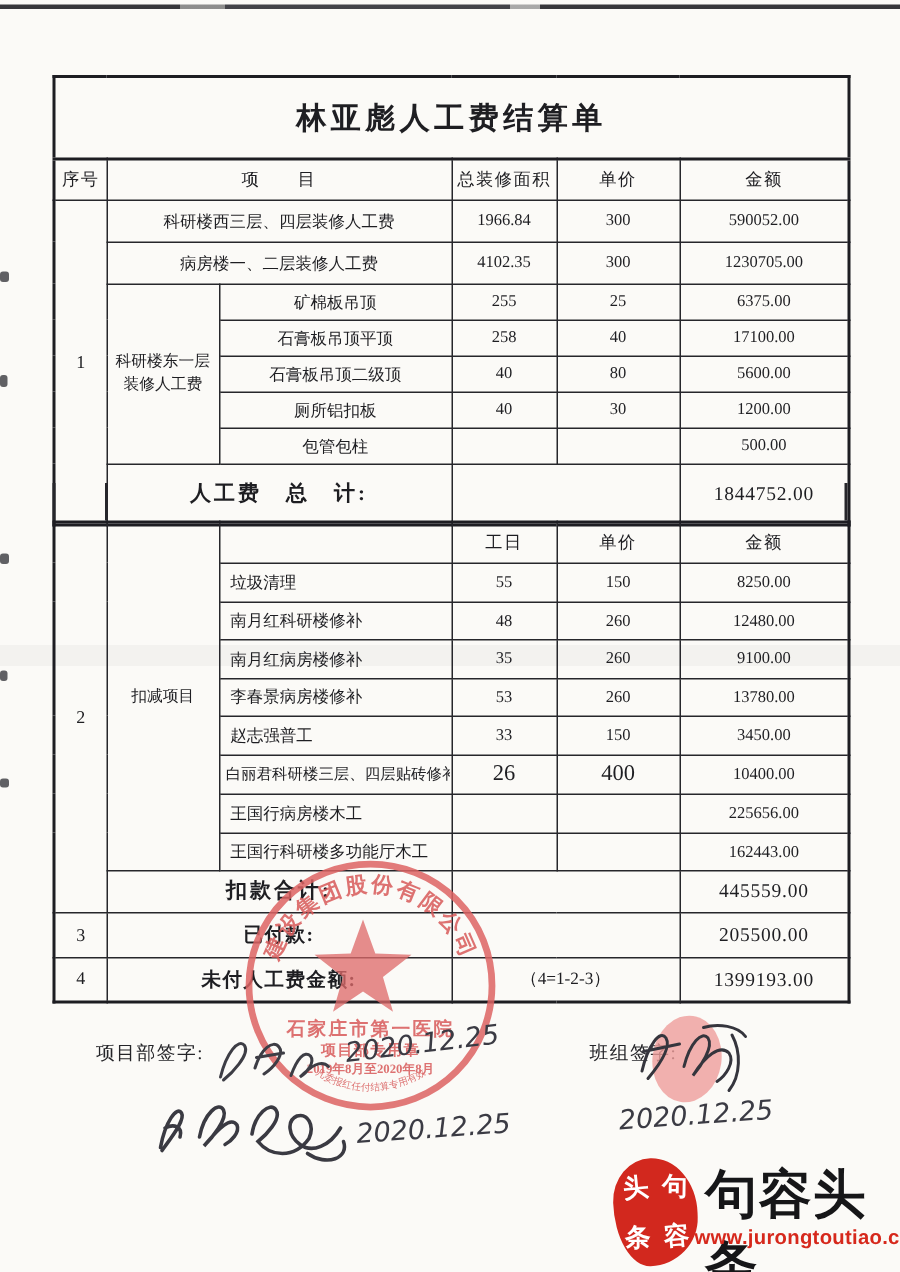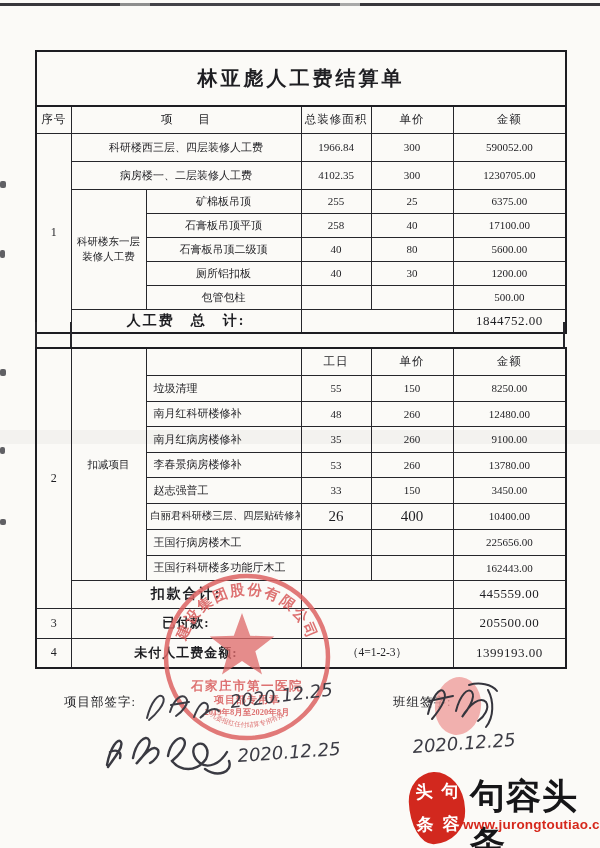--- a/index.html
+++ b/index.html
@@ -112,21 +112,21 @@
     <td>40</td>
     <td>30</td>
     <td>1200.00</td>
   </tr>
   <tr style="height:24px;">
     <td>包管包柱</td>
     <td></td>
     <td></td>
     <td>500.00</td>
   </tr>
-  <tr style="height:24px;">
+  <tr style="height:41px;">
     <td colspan="2" class="total-label">人工费　总　计:</td>
     <td colspan="2"></td>
     <td class="total-amt">1844752.00</td>
   </tr>
 </tbody>
   </table>
 
 <div class="gap-strip" style="left:35px;top:322px;width:2px;height:25px;"></div>
 <div class="gap-strip" style="left:70px;top:322px;width:1.5px;height:25px;"></div>
 <div class="gap-strip" style="left:563px;top:322px;width:2px;height:25px;"></div>

